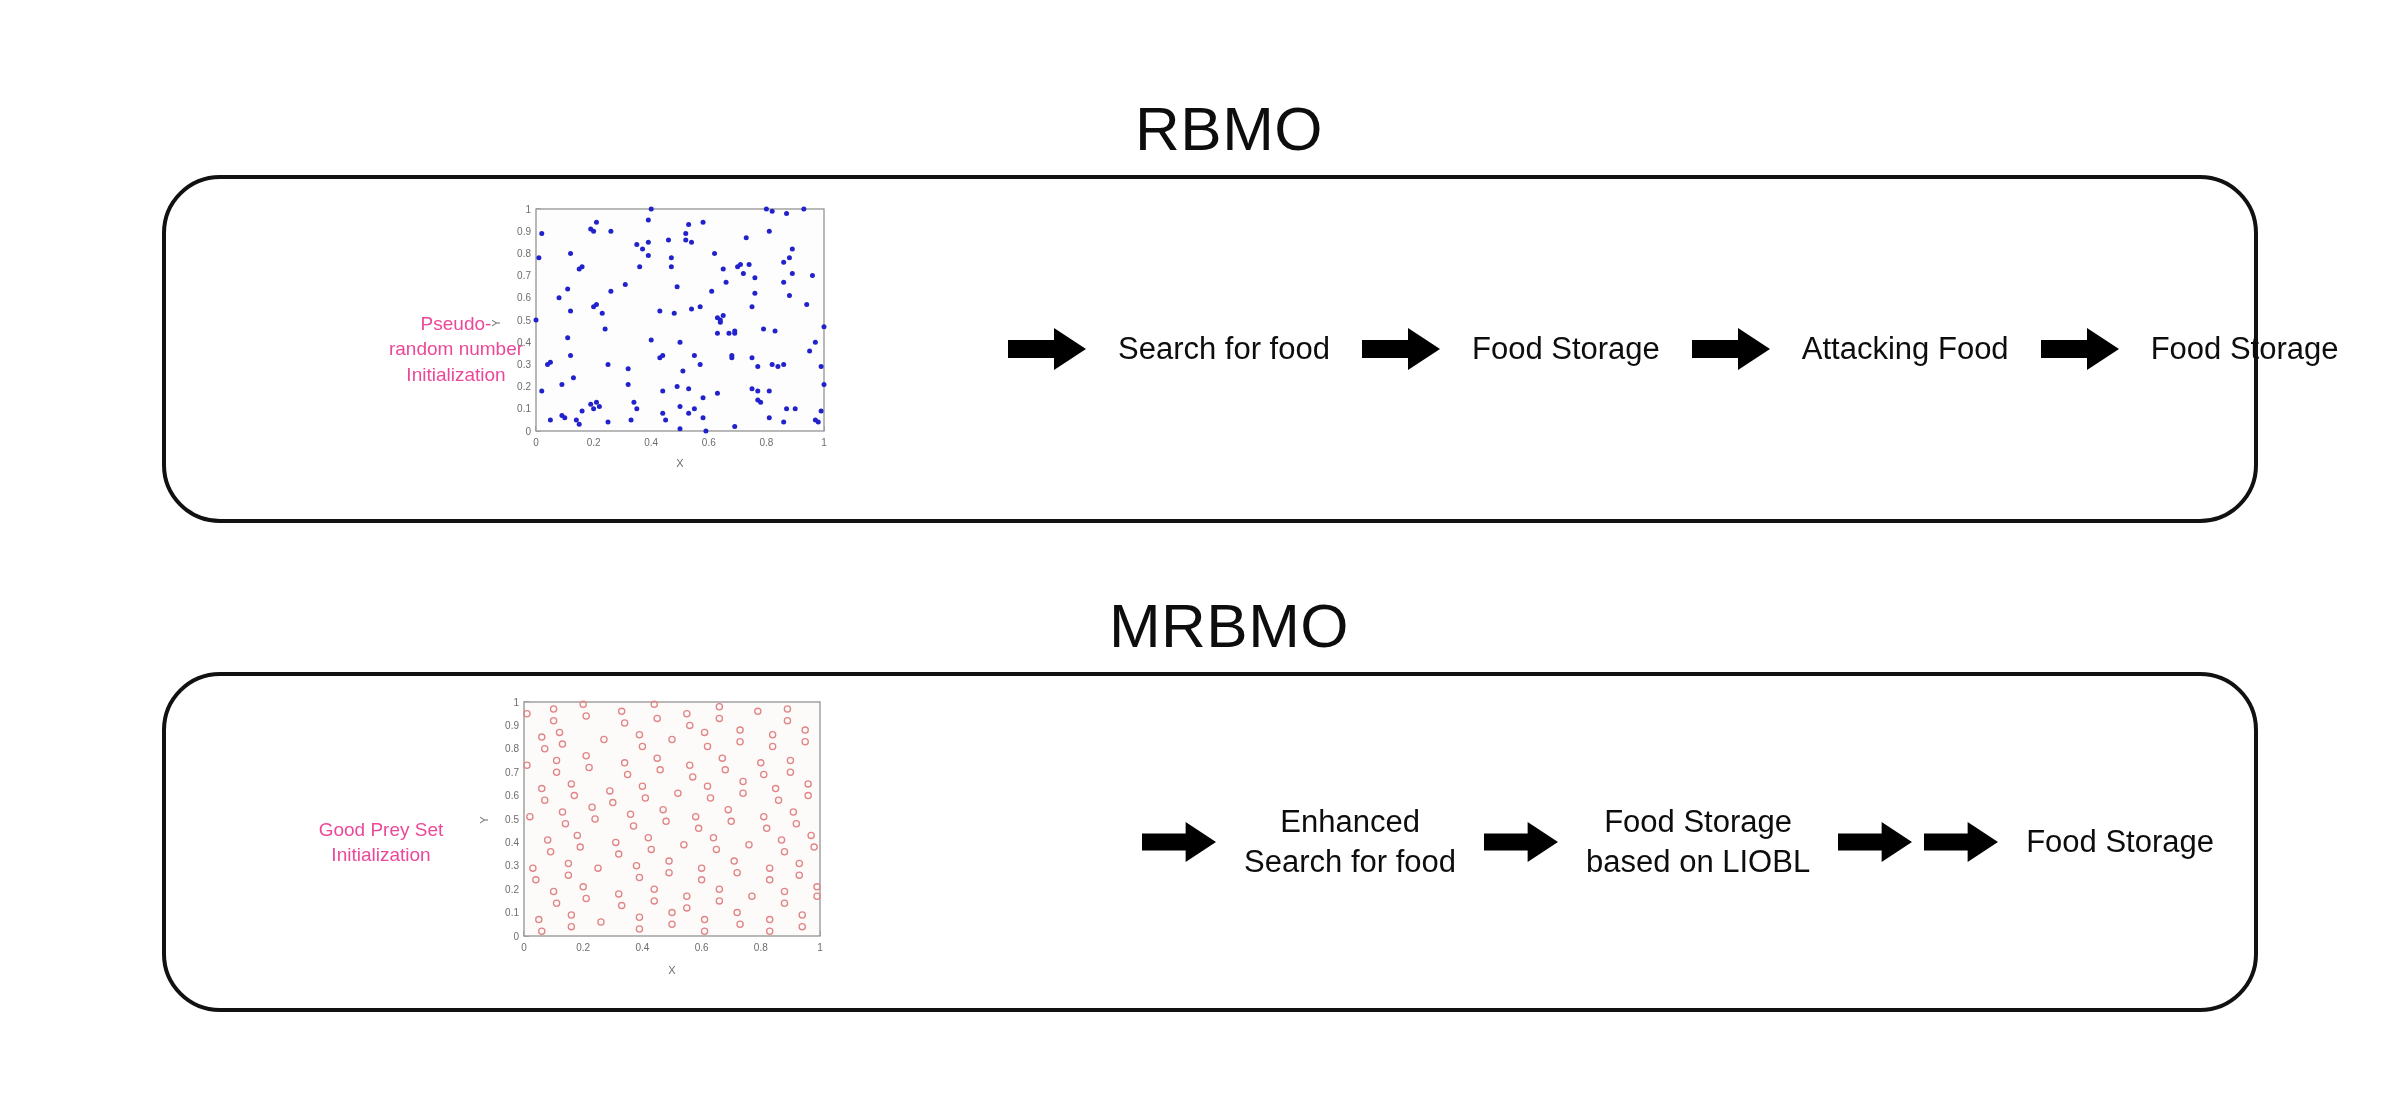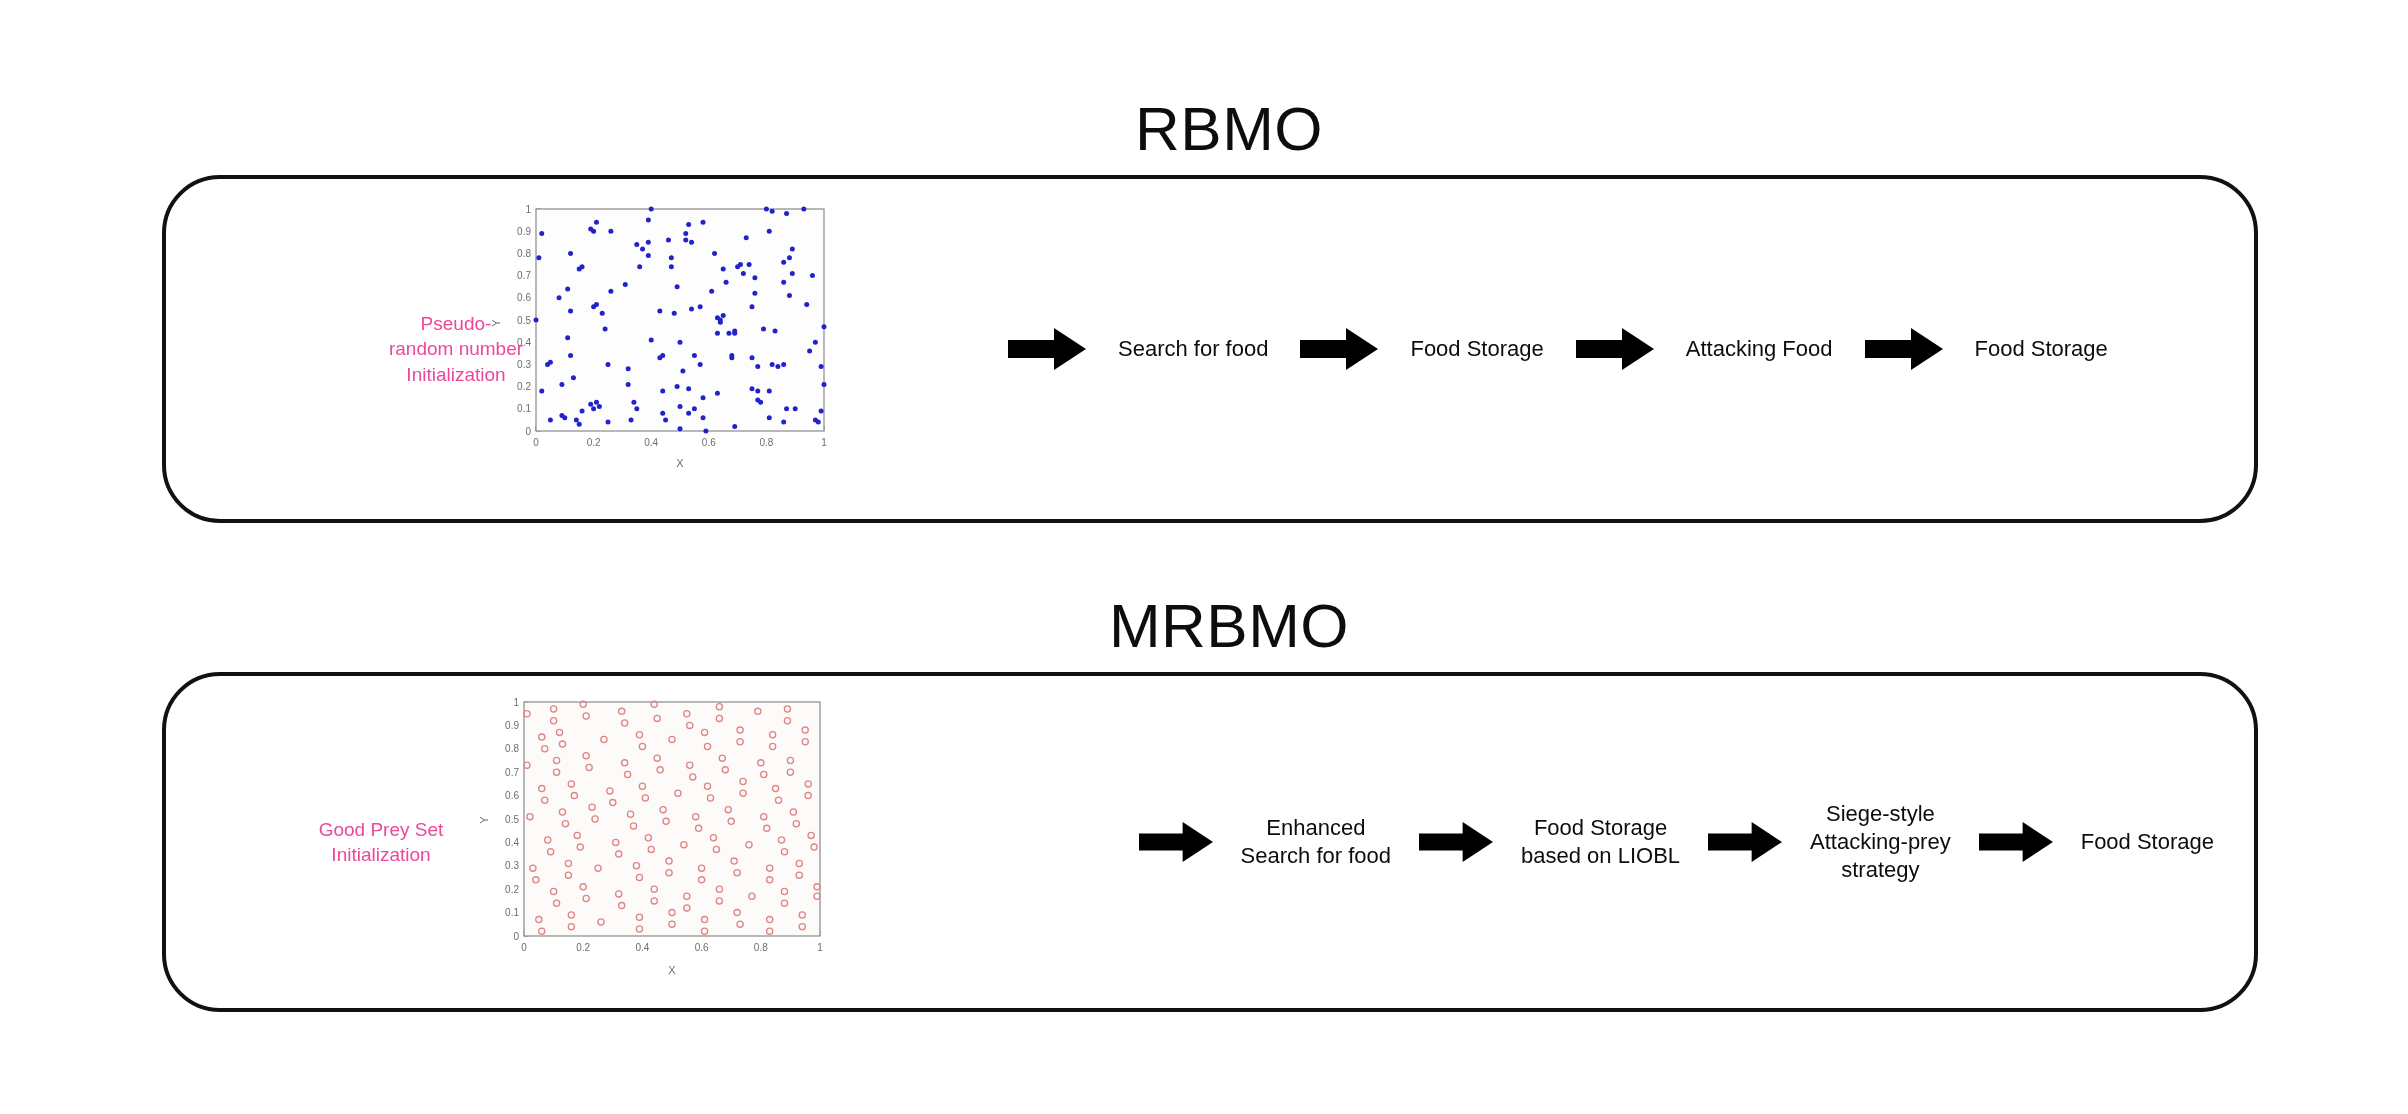--- a/index.html
+++ b/index.html
@@ -79,21 +79,21 @@
   }
   #flow-rbmo  { left: 836px;  right: 26px; }
   #flow-mrbmo { left: 848px;  right: 18px; justify-content: flex-end; }
 
   .arrow { flex: 0 0 auto; display: block; }
   .arrow svg { display: block; }
 
   .step-label {
     flex: 0 0 auto;
     text-align: center;
-    font-size: 22px;
+    font-size: 31px;
     line-height: 1.28;
     color: #0d0d0d;
     white-space: pre-line;
   }
   #flow-rbmo .step-label  { margin: 0 26px; }
   #flow-mrbmo .step-label { margin: 0 22px; }
   #flow-rbmo .arrow       { margin: 0 6px; }
   #flow-mrbmo .arrow      { margin: 0 6px; }
 </style>
 </head>
@@ -550,23 +550,20 @@
               <path d="M0 14 H46 V2 L78 23 L46 44 V32 H0 Z" fill="#000"></path>
             </svg>
         </span>
         <span class="step-label">Food Storage
 based on LIOBL</span>
         <span class="arrow">
           <svg width="74" height="44" viewBox="0 0 78 46">
               <path d="M0 14 H46 V2 L78 23 L46 44 V32 H0 Z" fill="#000"></path>
             </svg>
         </span>
-        <span class="step-label">Siege-style
-Attacking-prey
-strategy</span>
         <span class="arrow">
           <svg width="74" height="44" viewBox="0 0 78 46">
               <path d="M0 14 H46 V2 L78 23 L46 44 V32 H0 Z" fill="#000"></path>
             </svg>
         </span>
         <span class="step-label">Food Storage</span>
       </div>
 
     </div>
   </div>

